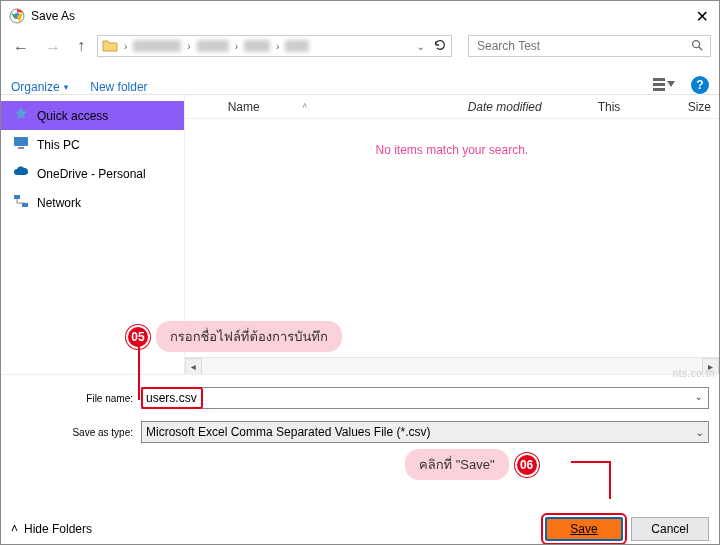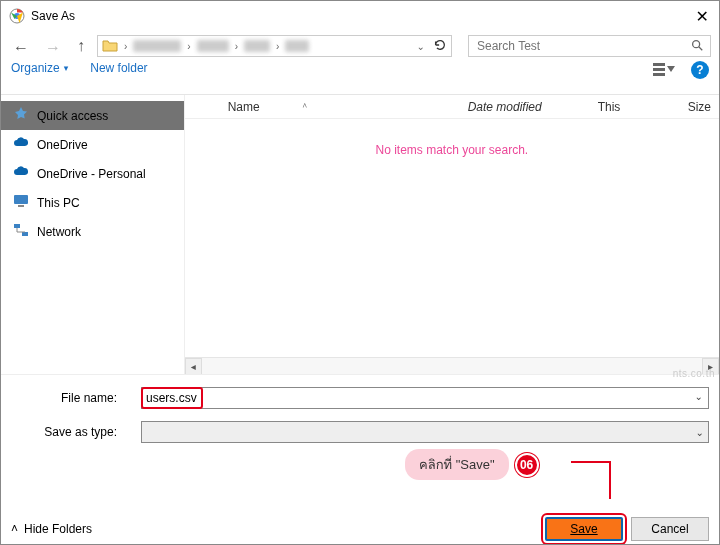--- a/index.html
+++ b/index.html
@@ -18,50 +18,50 @@
   .folder-icon { width:16px; height:16px; }
   .folder-icon svg { width:16px; height:16px; }
   .crumb-sep { color:#666; font-size:10px; padding:0 2px; }
   .crumb-blur { display:inline-block; height:12px; background:#ccc; filter:blur(2px); border-radius:2px; }
   .addr-end { margin-left:auto; display:flex; align-items:center; gap:6px; }
   .refresh-icon svg { width:14px; height:14px; }
   .searchbox { flex:1; height:22px; border:1px solid #ccc; display:flex; align-items:center; padding:0 6px; margin-left:8px; }
   .searchbox input { border:none; outline:none; flex:1; font-size:12px; }
   .search-icon svg { width:14px; height:14px; }
 
-  .toolbar { height:34px; display:flex; align-items:flex-start; padding:0 10px; gap:22px; border-bottom:1px solid #e5e5e5; }
+  .toolbar { height:34px; display:flex; align-items:flex-end; padding:0 10px; gap:22px; border-bottom:1px solid #e5e5e5; }
   .link-blue { color:#1a6fc4; font-size:12px; display:flex; align-items:center; gap:4px; }
   .toolbar .right { margin-left:auto; display:flex; align-items:center; gap:12px; }
   .view-icon svg { width:26px; height:14px; }
   .help-icon { width:18px; height:18px; border-radius:50%; background:#087fd4; color:#fff; display:flex; align-items:center; justify-content:center; font-size:12px; font-weight:bold; }
 
   .body { display:flex; height: calc(100% - 30px - 30px - 34px - 170px); }
   .sidebar { width:185px; padding:6px 0; }
   .sidebar .item { display:flex; align-items:center; gap:8px; padding:5px 12px; font-size:12px; }
-  .sidebar .item.selected { background:#737373; }
+  .sidebar .item.selected { background:#8b5cf6; }
   .star-icon svg, .cloud-icon svg, .monitor-icon svg, .net-icon svg { width:16px; height:16px; }
 
   .main { flex:1; display:flex; flex-direction:column; border-left:1px solid #eee; }
   .colheaders { display:flex; height:24px; align-items:center; border-bottom:1px solid #eee; font-size:12px; color:#333; }
   .ch { padding:0 8px; }
   .ch.name { margin-left:35px; width:240px; display:flex; align-items:center; gap:40px; }
   .ch.date { width:130px;font-style:italic; }
   .ch.type { width:90px; }
   .ch.size { flex:1; text-align:left; }
   .sort-ind { font-size:10px; color:#666; }
   .empty { text-align:center; color:#ec4899; padding:24px 0; font-size:12px; }
 
   .hscroll { height:17px; border-top:1px solid #e5e5e5; position:relative; background:#f7f7f7; }
   .hscroll .leftbtn, .hscroll .rightbtn { width:17px; height:17px; display:flex; align-items:center; justify-content:center; position:absolute; top:0; background:#f0f0f0; border:1px solid #ddd; font-size:10px; color:#555;}
   .hscroll .leftbtn { left:0; } .hscroll .rightbtn { right:0; }
 
   .footer { position:absolute; left:0; right:0; bottom:0; height:170px; background:#fff;}
   .spliton { border-top:1px solid #eee; }
   .fieldrow { display:flex; align-items:center; padding:6px 10px; }
-  .fieldrow .lbl { width:130px; text-align:right; padding-right:24px; font-size:12px; }
+  .fieldrow .lbl { width:130px; text-align:right; padding-right:8px; font-size:10px; }
   .fieldrow .control { flex:1; }
   .filename-wrap { flex:1; position:relative; }
   .filename-input { width:100%; height:22px; border:1px solid #888; padding:0 18px 0 4px; font-size:12px; outline:none; }
   .filename-hl { position:absolute; left:0; top:0; height:22px; width:62px; border:2px solid #e2001a; border-radius:3px; pointer-events:none; }
   .combo { width:100%; height:22px; border:1px solid #888; background:#eee; display:flex; align-items:center; padding:0 4px; font-size:12px; }
   .combo .dd { margin-left:auto; font-size:10px; color:#444; }
   .filename-input + .dd-caret { position:absolute; right:6px; top:4px; font-size:10px; color:#444; }
 
   .btnrow { display:flex; align-items:center; padding:18px 10px 8px 10px; }
   .hidefolders { display:flex; align-items:center; gap:6px; font-size:12px; }
@@ -160,37 +160,31 @@
 
   <div class="body">
     <div class="sidebar">
       <div class="item selected">
         <span class="star-icon"><svg viewBox="0 0 16 16">
               <path d="M8 1l2 4 4 .6-3 3 .7 4L8 11l-3.7 2 .7-4-3-3L6 5z" fill="#5aa0d8"></path>
             </svg></span>
         <span>Quick access</span>
       </div>
       <div class="item">
-        <span class="cloud-icon"><svg viewBox="0 0 16 16">
-              <path d="M4 11a3 3 0 0 1 0-6 4 4 0 0 1 7-1 3 3 0 0 1 1 7H4z" fill="#0a64ad"></path>
-            </svg></span>
-        <span>OneDrive</span>
+        <span class="monitor-icon"><svg viewBox="0 0 16 16">
+              <rect x="1" y="2" width="14" height="9" rx="1" fill="#3b82c4"></rect>
+              <rect x="5" y="12" width="6" height="2" fill="#888"></rect>
+            </svg></span>
+        <span>This PC</span>
       </div>
       <div class="item">
         <span class="cloud-icon"><svg viewBox="0 0 16 16">
               <path d="M4 11a3 3 0 0 1 0-6 4 4 0 0 1 7-1 3 3 0 0 1 1 7H4z" fill="#0a64ad"></path>
             </svg></span>
         <span>OneDrive - Personal</span>
-      </div>
-      <div class="item">
-        <span class="monitor-icon"><svg viewBox="0 0 16 16">
-              <rect x="1" y="2" width="14" height="9" rx="1" fill="#3b82c4"></rect>
-              <rect x="5" y="12" width="6" height="2" fill="#888"></rect>
-            </svg></span>
-        <span>This PC</span>
       </div>
       <div class="item">
         <span class="net-icon"><svg viewBox="0 0 16 16">
               <rect x="1" y="2" width="6" height="4" fill="#3b82c4"></rect>
               <rect x="9" y="10" width="6" height="4" fill="#3b82c4"></rect>
               <path d="M4 6v4h8V10" stroke="#888" fill="none"></path>
             </svg></span>
         <span>Network</span>
       </div>
     </div>
@@ -220,36 +214,42 @@
       <div class="filename-wrap">
         <input class="filename-input" value="users.csv" style="">
         <span class="dd-caret">⌄</span>
         <div class="filename-hl"></div>
       </div>
     </div>
     <div class="fieldrow">
       <div class="lbl">Save as type:</div>
       <div class="control">
         <div class="combo">
+          <span>Microsoft Excel Comma Separated Values File (*.csv)</span>
           <span class="dd">⌄</span>
         </div>
       </div>
     </div>
 
     <div class="btnrow" style="margin-top:50px; border-top:0;">
       <div class="hidefolders">
         <span>˄</span>
         <span>Hide Folders</span>
       </div>
       <div class="spacer"></div>
       <div class="btn primary hl">Save</div>
       <div class="btn">Cancel</div>
     </div>
   </div>
 
+  <div class="anno a05">
+    <div class="num">05</div>
+    <div class="bubble">กรอกชื่อไฟล์ที่ต้องการบันทึก</div>
+    <div class="vline"></div>
+  </div>
   <div class="anno a06">
     <div class="bubble">คลิกที่ "Save"</div>
     <div class="num">06</div>
     <div class="conn-h"></div>
     <div class="conn-v"></div>
   </div>
 
   <div class="watermark">nts.co.th</div>
 
 </div>

